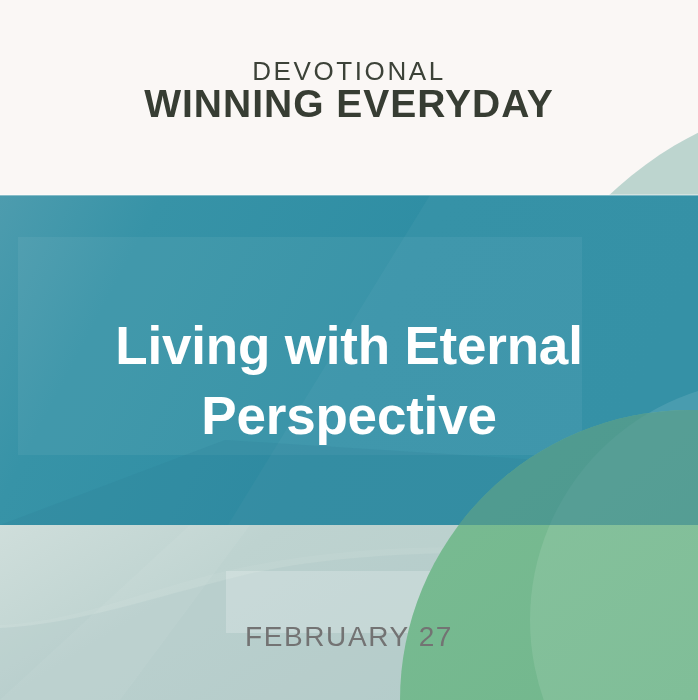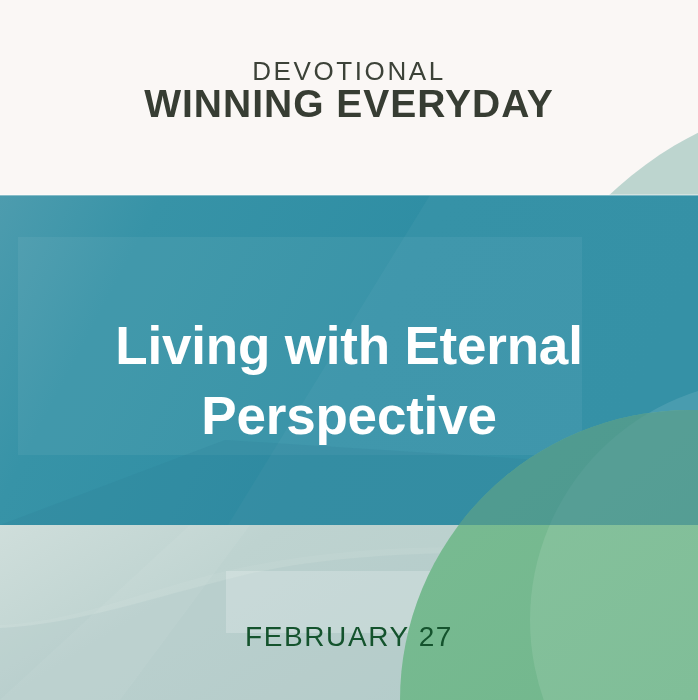--- a/index.html
+++ b/index.html
@@ -99,21 +99,21 @@
     display: flex;
     align-items: center;
     justify-content: center;
     z-index: 5;
   }
 
   #date-text {
     font-size: 28px;
     font-weight: normal;
     letter-spacing: 1.6px;
-    color: #14532d;
+    color: #737373;
     line-height: 1;
     margin: 0;
     white-space: nowrap;
     text-align: center;
     position: relative;
     top: 24px;
   }
 </style>
 </head>
 <body>

